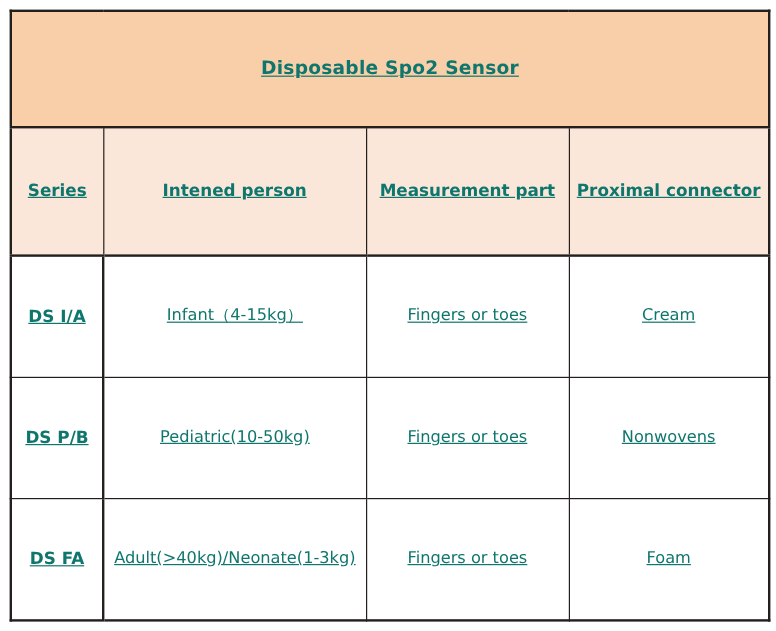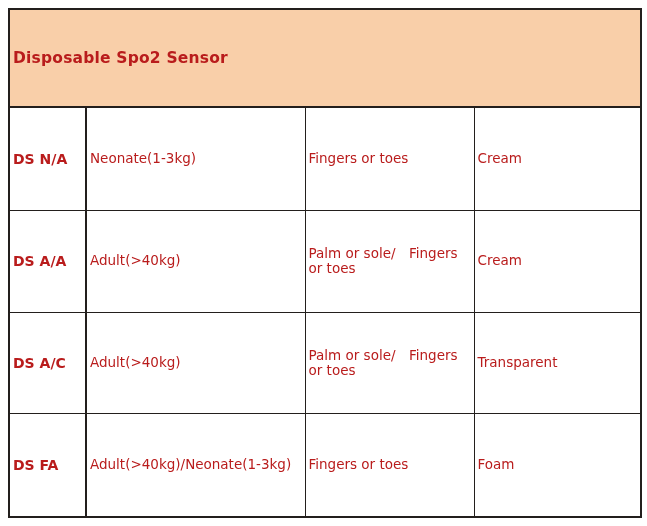--- a/index.html
+++ b/index.html
@@ -27,24 +27,26 @@
     table-layout: fixed;
     border: 2px solid #231f1d;
   }
   table.spec-table col.c-series  { width: 77px; }
   table.spec-table col.c-person  { width: 219px; }
   table.spec-table col.c-measure { width: 169px; }
   table.spec-table col.c-conn    { width: 167px; }
 
   td {
     border: 1px solid #231f1d;
+    text-align: center;
     vertical-align: middle;
-    color: #b91c1c;
+    color: #0f766e;
     padding: 2px 3px;
     line-height: 1.18;
+    text-decoration: underline;
   }
   td.title-cell {
     background: #f9cfa9;
     font-weight: bold;
     font-size: 15.5px;
     letter-spacing: 0.2px;
     height: 36px;
     border-bottom: 2px solid #231f1d;
   }
   td.head-cell {
@@ -75,38 +77,38 @@
     <colgroup>
       <col class="c-series">
       <col class="c-person">
       <col class="c-measure">
       <col class="c-conn">
     </colgroup>
     <tbody>
       <tr>
         <td class="title-cell" colspan="4">Disposable Spo2 Sensor</td>
       </tr>
+      <tr>
+        <td class="head-cell">Series</td>
+        <td class="head-cell">Intened person</td>
+        <td class="head-cell">Measurement part</td>
+        <td class="head-cell">Proximal connector</td>
+      </tr>
 
       <tr class="data-row">
-        <td class="series-cell">DS N/A</td>
-        <td class="person-cell">Neonate(1-3kg)</td>
+        <td class="series-cell">DS I/A</td>
+        <td class="person-cell">Infant（4-15kg）</td>
         <td class="measure-cell wrap-cell">Fingers or toes</td>
         <td class="conn-cell">Cream</td>
       </tr>
       <tr class="data-row">
-        <td class="series-cell">DS A/A</td>
-        <td class="person-cell">Adult(&gt;40kg)</td>
-        <td class="measure-cell wrap-cell">Palm or sole/　Fingers or toes</td>
-        <td class="conn-cell">Cream</td>
-      </tr>
-      <tr class="data-row">
-        <td class="series-cell">DS A/C</td>
-        <td class="person-cell">Adult(&gt;40kg)</td>
-        <td class="measure-cell wrap-cell">Palm or sole/　Fingers or toes</td>
-        <td class="conn-cell">Transparent</td>
+        <td class="series-cell">DS P/B</td>
+        <td class="person-cell">Pediatric(10-50kg)</td>
+        <td class="measure-cell wrap-cell">Fingers or toes</td>
+        <td class="conn-cell">Nonwovens</td>
       </tr>
       <tr class="data-row">
         <td class="series-cell">DS FA</td>
         <td class="person-cell">Adult(&gt;40kg)/Neonate(1-3kg)</td>
         <td class="measure-cell wrap-cell">Fingers or toes</td>
         <td class="conn-cell">Foam</td>
       </tr>
 
     </tbody>
   </table>

